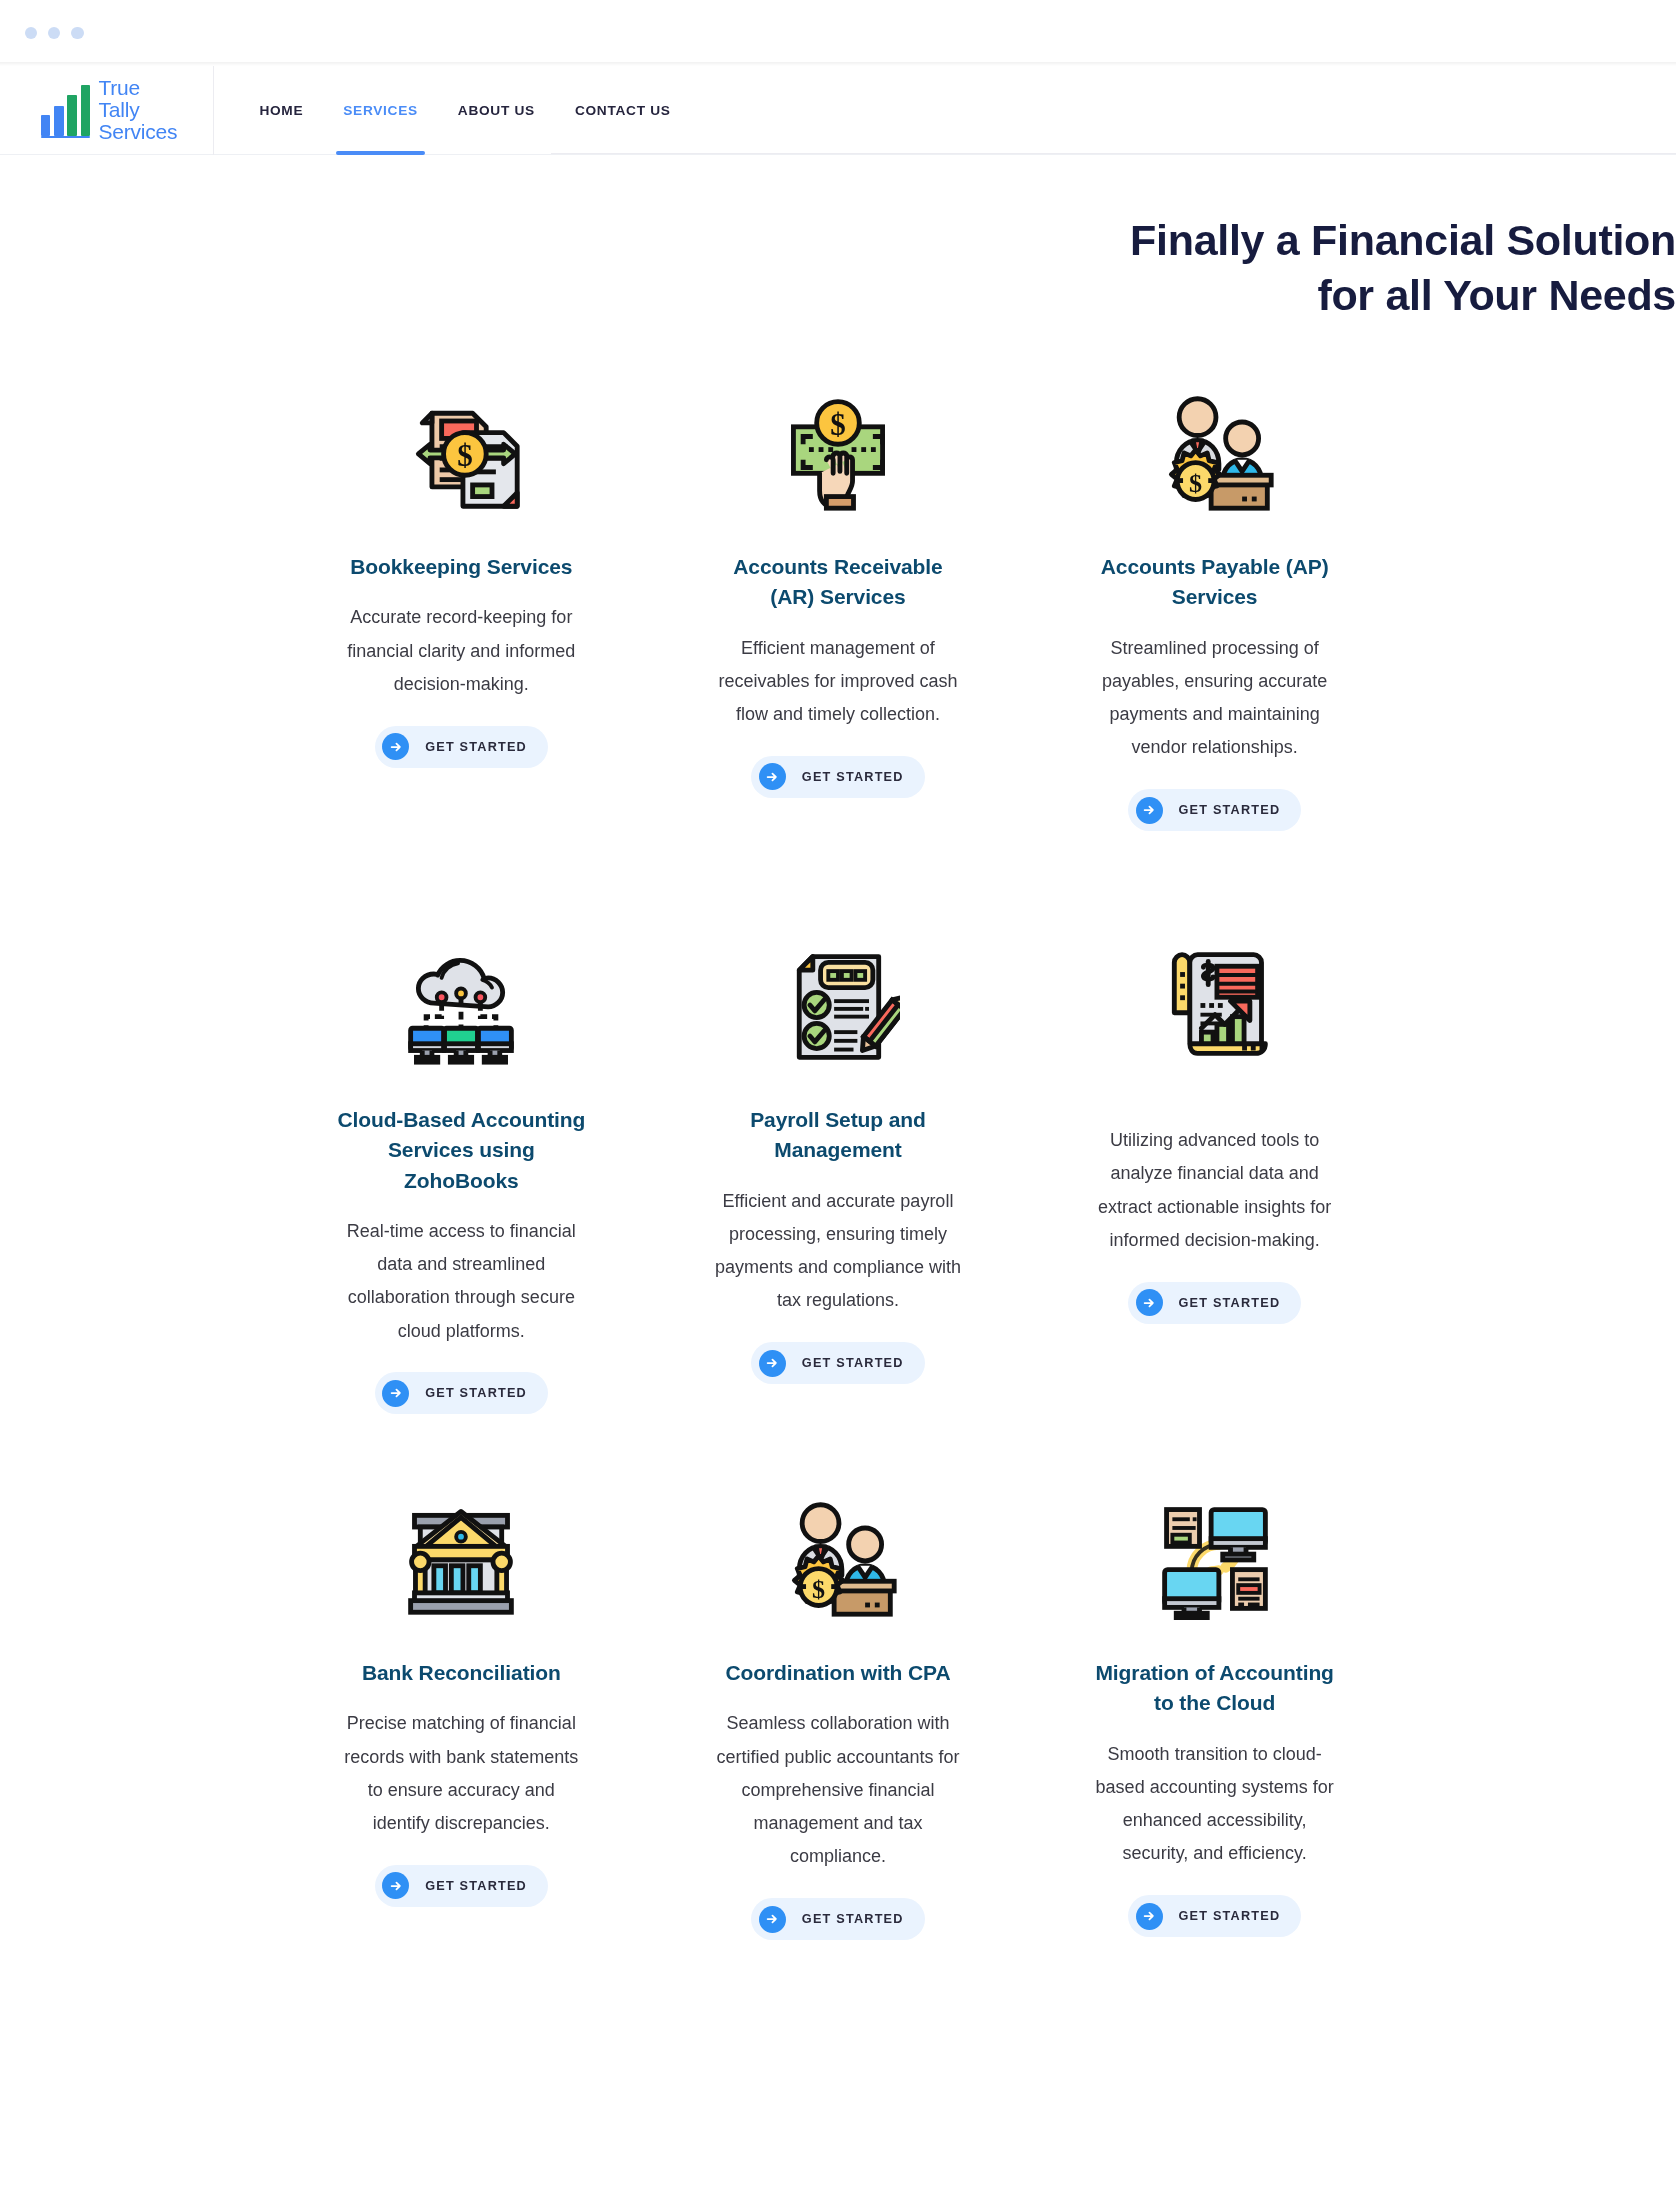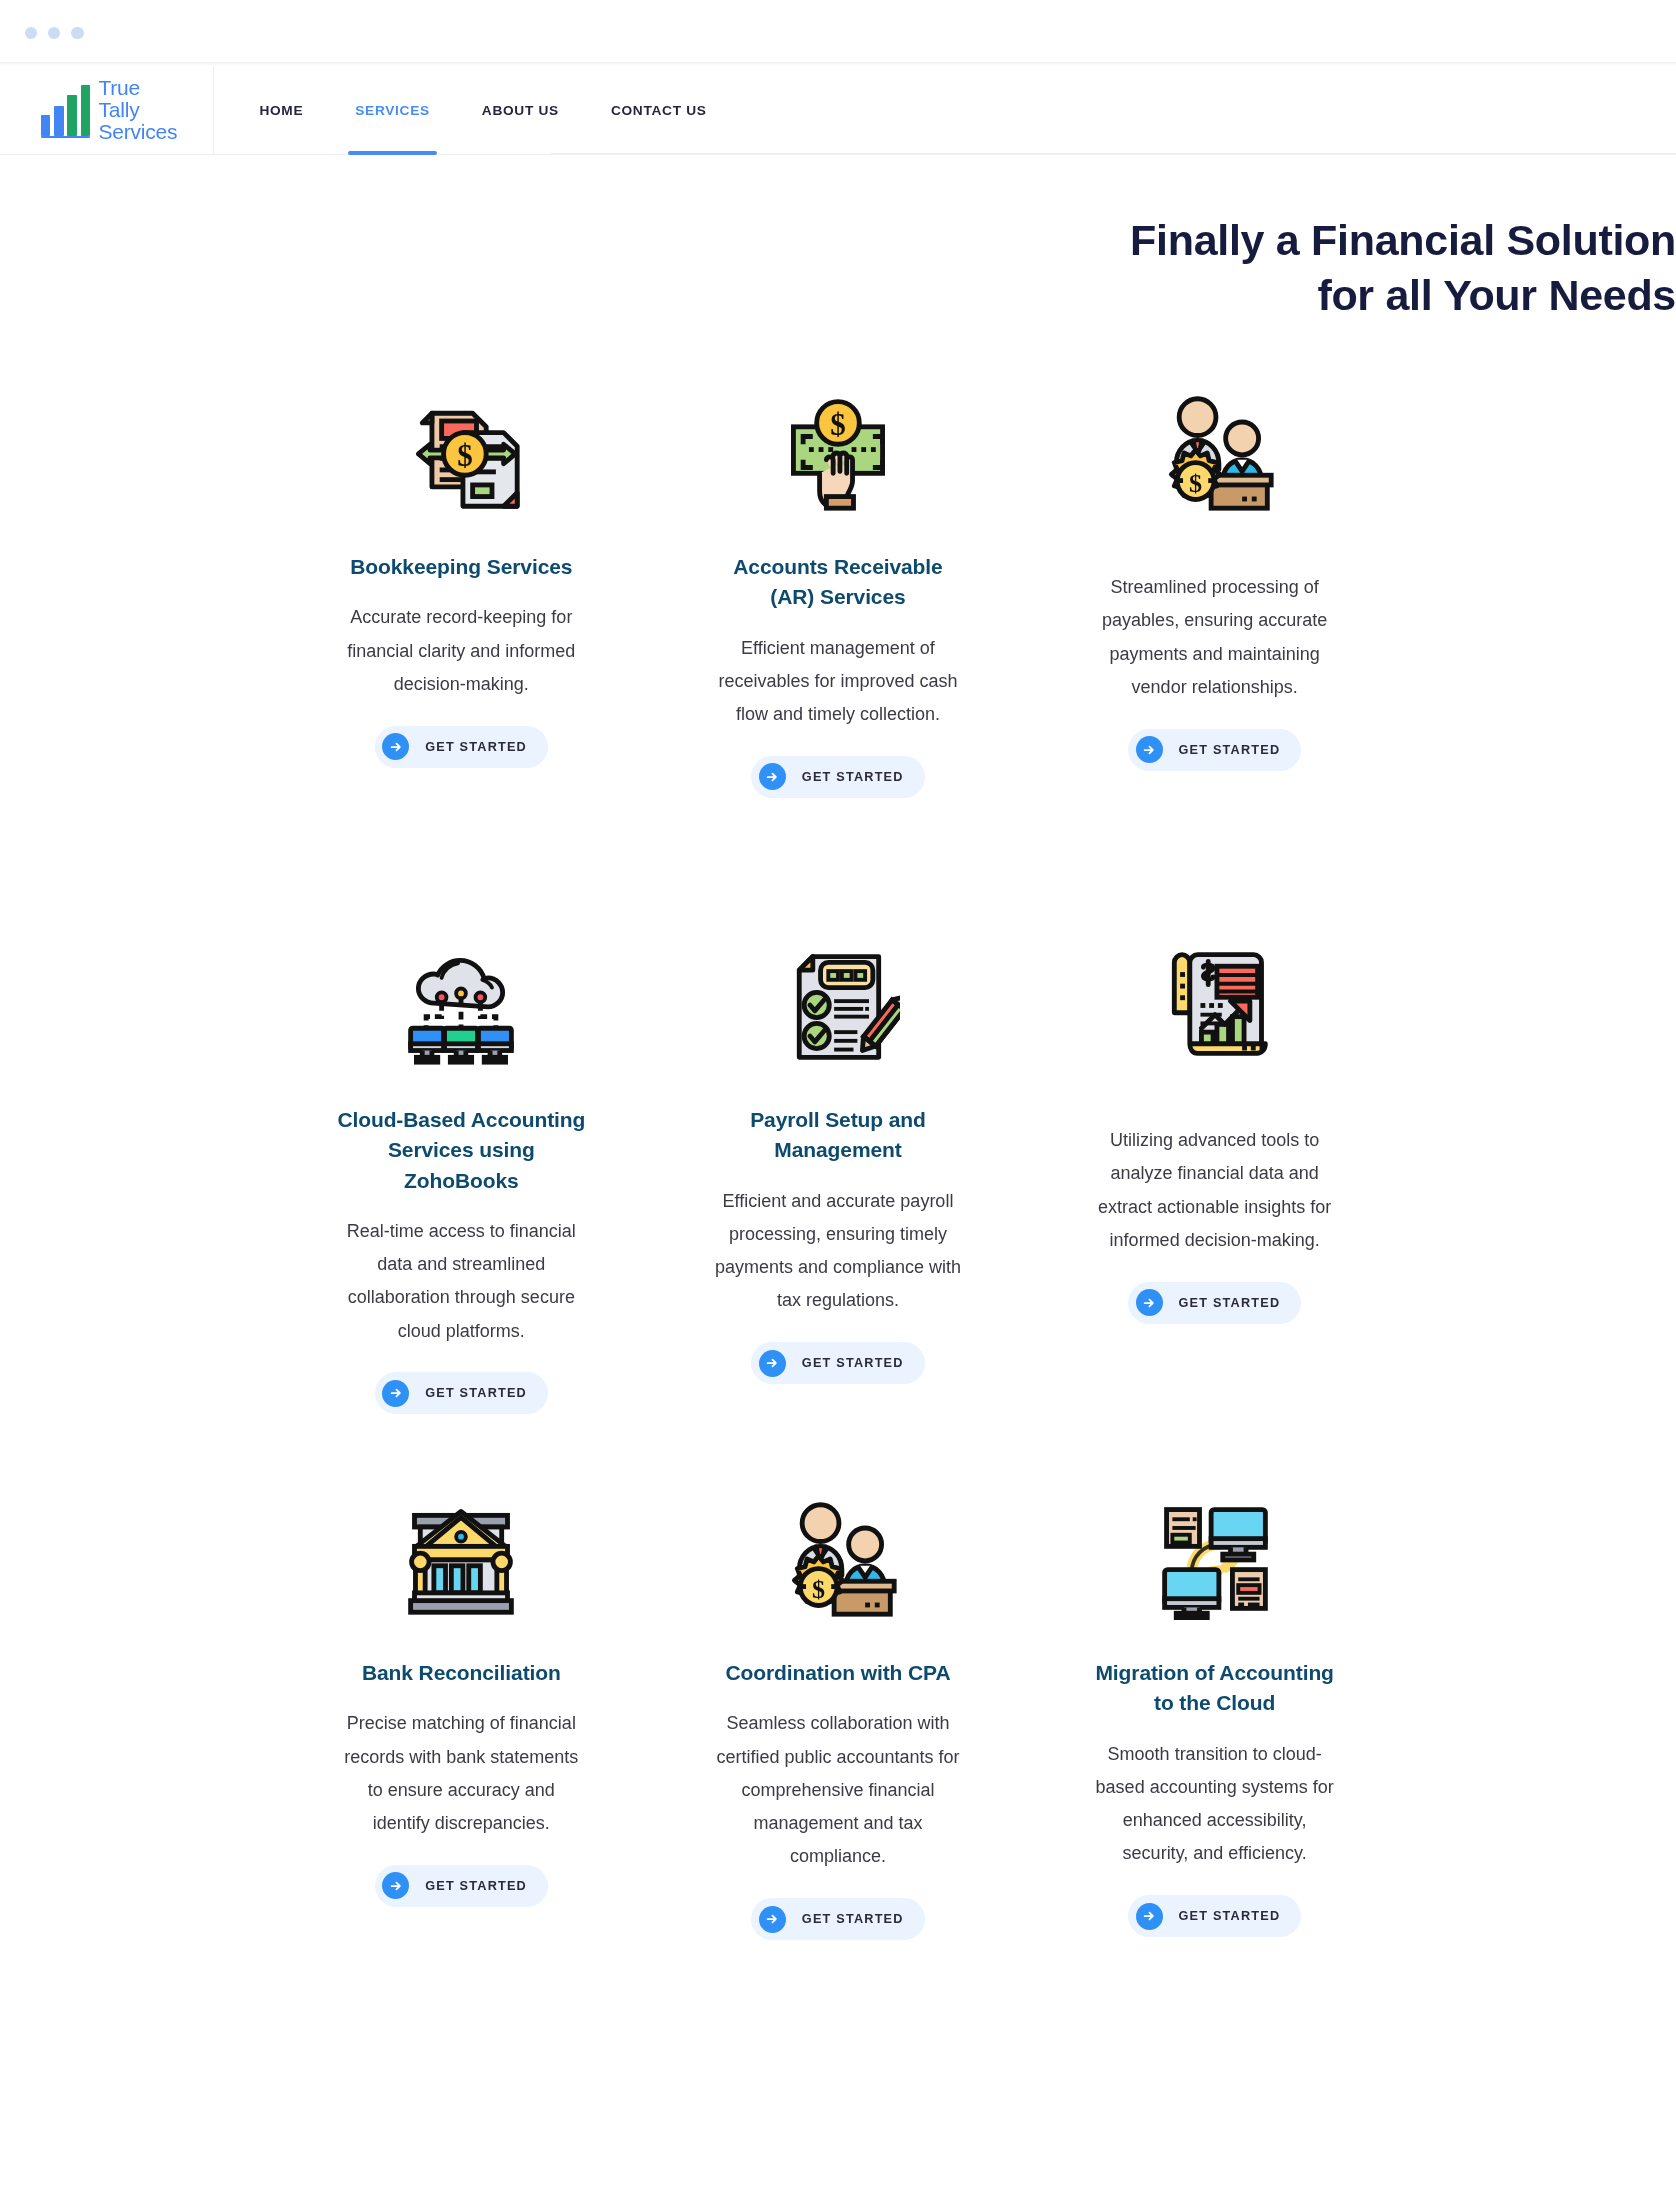--- a/index.html
+++ b/index.html
@@ -64,21 +64,21 @@
     font-weight: 400;
     letter-spacing: -0.2px;
     font-family: "Liberation Sans", sans-serif;
   }
 
   .main-nav {
     display: flex;
     align-items: center;
     height: 89px;
     margin-left: 32px;
-    gap: 12px;
+    gap: 0;
   }
   .nav-item {
     position: relative;
     height: 89px;
     display: flex;
     align-items: center;
     padding: 0 20px;
     font-size: 13.7px;
     font-weight: 700;
     letter-spacing: 0.7px;
@@ -308,20 +308,21 @@
         <path d="M46 66l8 5-5 8 9 4-2 10 10 1 2 10 9-5 6 8 7-8 9 4" fill="none"></path>
         <g transform="translate(12,62)">
           <path d="M32 0l5 6 7-3 2 8 8 2-3 7 6 5-6 5 3 7-8 2-2 8-7-3-5 6-5-6-7 3-2-8-8-2 3-7-6-5 6-5-3-7 8-2 2-8 7 3z" fill="#fcc53f" stroke="#111" stroke-width="5" stroke-linejoin="round"></path>
           <circle cx="32" cy="32" r="19" fill="#fcd96a" stroke="#111" stroke-width="5"></circle>
           <text x="32" y="43" font-size="27" font-weight="bold" text-anchor="middle" fill="#111" font-family="'Liberation Serif',serif">$</text>
           <rect x="14" y="29" width="5" height="5" fill="#111"></rect>
           <rect x="45" y="29" width="5" height="5" fill="#111"></rect>
         </g>
       </svg>
     </div>
+    <h3 class="service-title">Accounts Payable (AP) Services</h3>
     <p class="service-desc">Streamlined processing of payables, ensuring accurate payments and maintaining vendor relationships.</p>
     <button class="get-started-btn">
       <span class="gs-circle">
         <svg viewBox="0 0 16 16">
             <path d="M3 8h9M8.5 4.2L12.4 8l-3.9 3.8" fill="none" stroke="#fff" stroke-width="2" stroke-linecap="round" stroke-linejoin="round"></path>
           </svg>
       </span>
       <span class="gs-label">GET STARTED</span>
     </button>
   </section>

